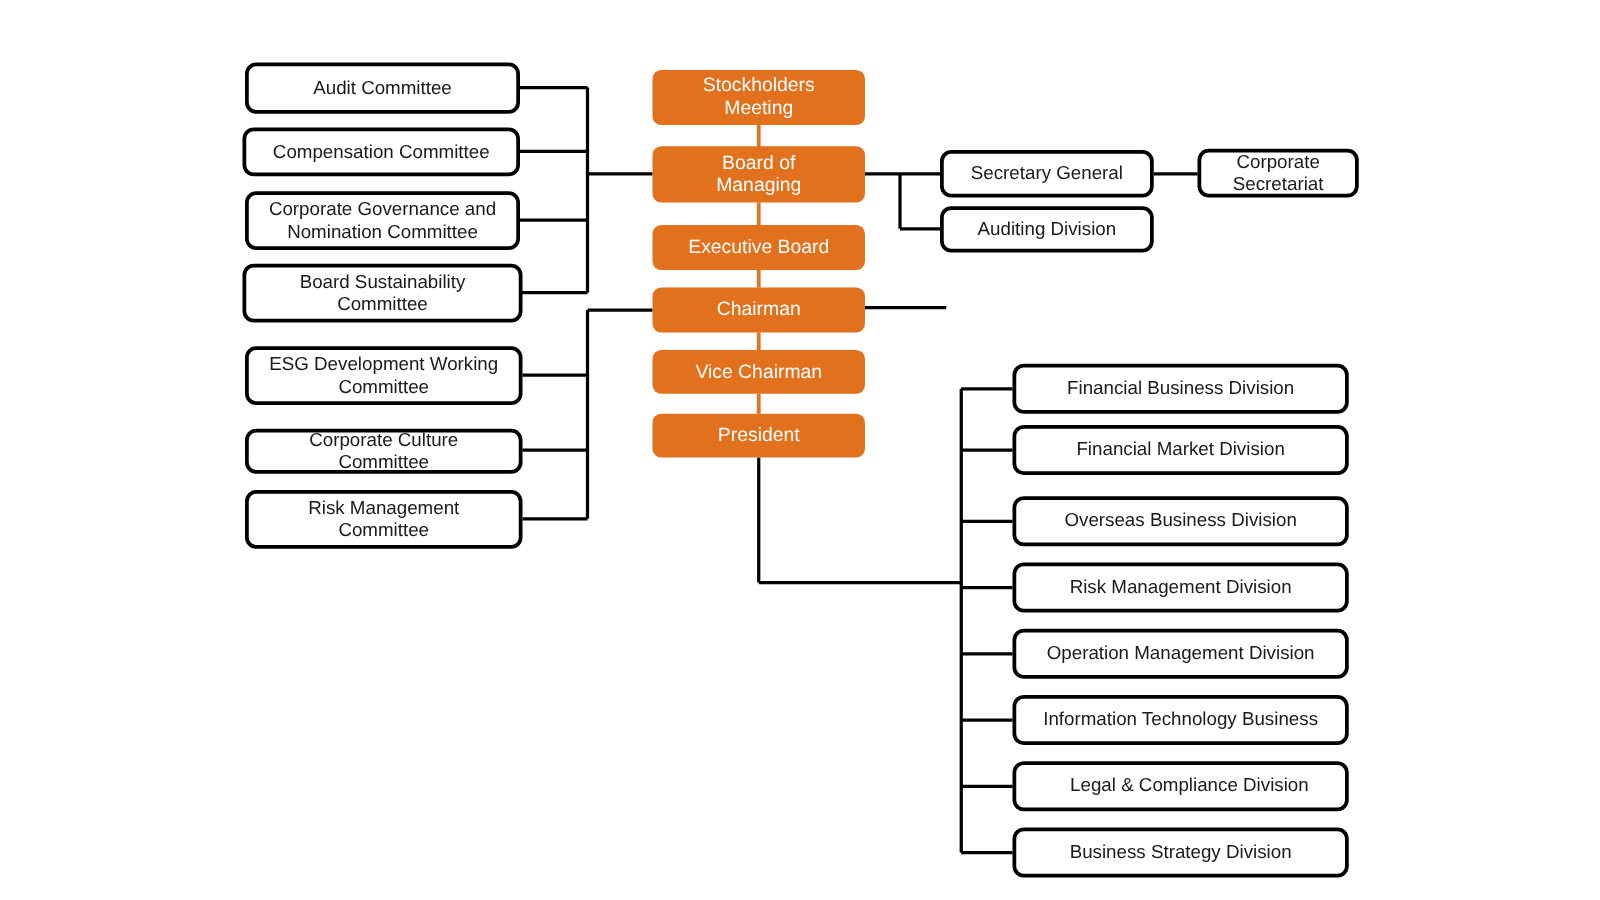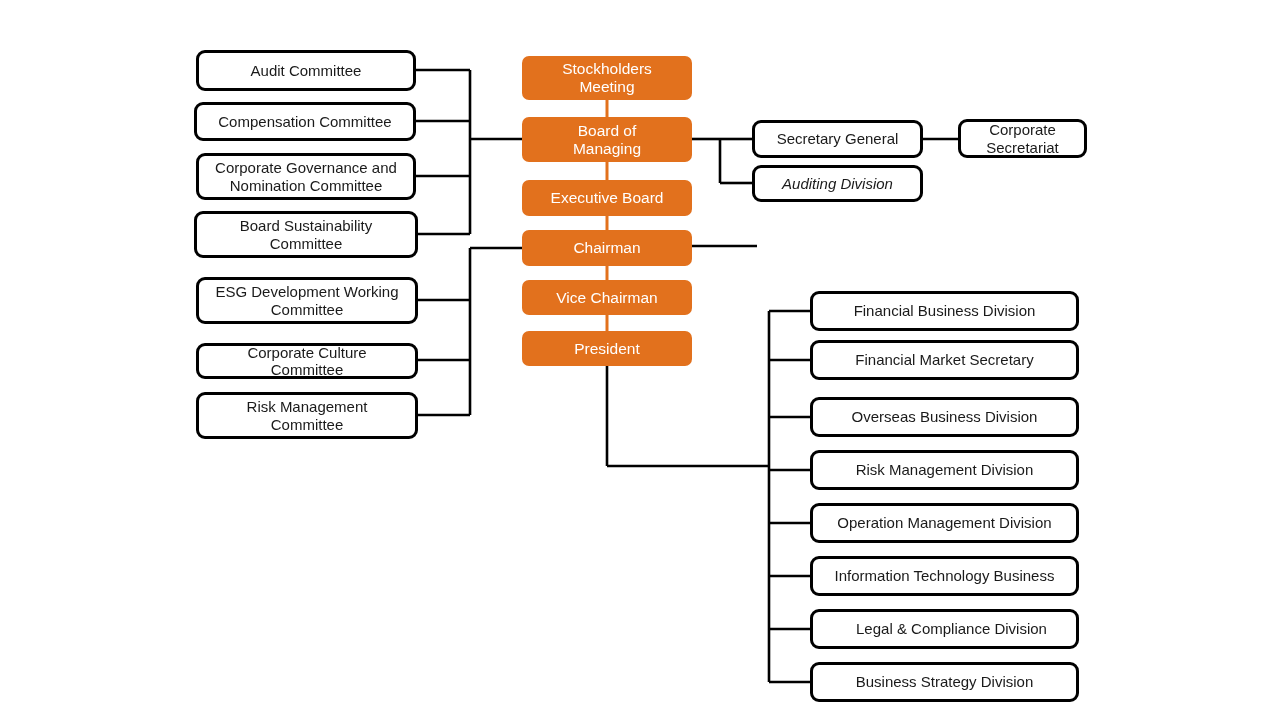--- a/index.html
+++ b/index.html
@@ -174,36 +174,36 @@
 
   <div class="node white" style="left:196px; top:392px; width:222px; height:47px;">
     <span class="lbl">Risk Management
 Committee</span>
   </div>
 
   <div class="node white" style="left:752px; top:120px; width:171px; height:38px;">
     <span class="lbl">Secretary General</span>
   </div>
 
-  <div class="node white" style="left:752px; top:165px; width:171px; height:37px;font-style:italic;">
+  <div class="node white" style="left:752px; top:165px; width:171px; height:37px;">
     <span class="lbl">Auditing Division</span>
   </div>
 
   <div class="node white" style="left:958px; top:119px; width:129px; height:39px;">
     <span class="lbl">Corporate
 Secretariat</span>
   </div>
 
 
   <div class="node white" style="left:810px; top:291px; width:269px; height:40px;">
     <span class="lbl">Financial Business Division</span>
   </div>
 
   <div class="node white" style="left:810px; top:340px; width:269px; height:40px;">
-    <span class="lbl">Financial Market Secretary</span>
+    <span class="lbl">Financial Market Division</span>
   </div>
 
   <div class="node white" style="left:810px; top:397px; width:269px; height:40px;">
     <span class="lbl">Overseas Business Division</span>
   </div>
 
   <div class="node white" style="left:810px; top:450px; width:269px; height:40px;">
     <span class="lbl">Risk Management Division</span>
   </div>
 

